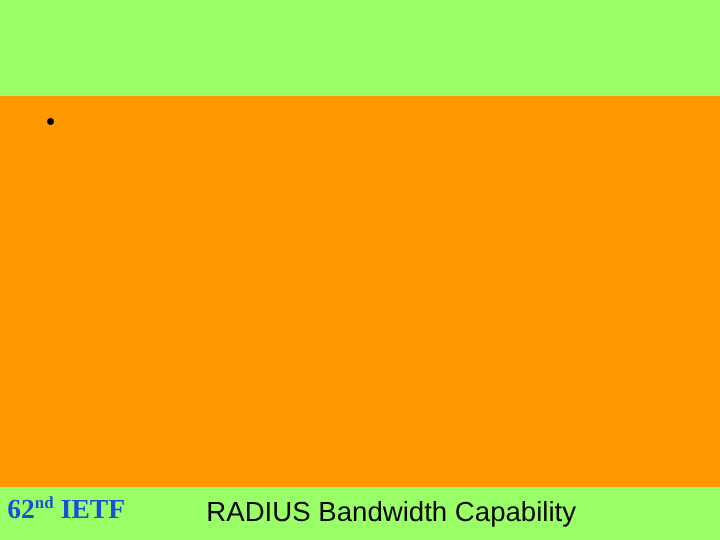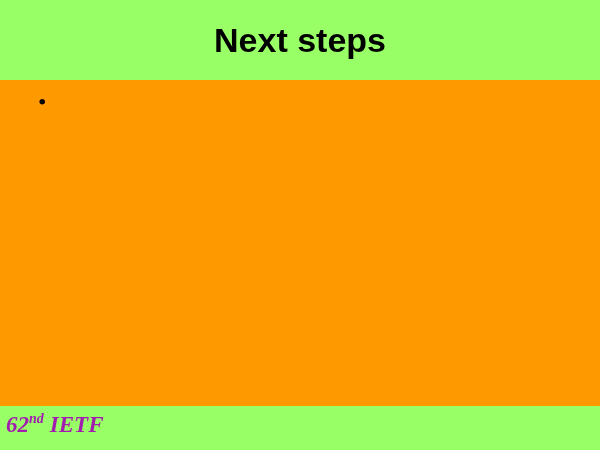--- a/index.html
+++ b/index.html
@@ -73,23 +73,22 @@
     height: 44px;
     background: #99FF66;
   }
   .footer-left {
     position: absolute;
     left: 6px;
     top: 6px;
     font-family: "Liberation Serif", serif;
     font-size: 23px;
     font-weight: bold;
-    color: #a21caf;
+    color: #1d4ed8;
     white-space: nowrap;
-    font-style: italic;
   }
   .footer-left sup {
     font-size: 14px;
     line-height: 0;
   }
   .footer-left .event-name {
     margin-left: 6px;
   }
   .footer-center {
     position: absolute;
@@ -102,29 +101,27 @@
     font-weight: normal;
     color: #000000;
     white-space: nowrap;
   }
 </style>
 </head>
 <body>
 
 <div class="slide">
 
-  <div class="title-band">
-    <div class="slide-title">Next steps</div>
-  </div>
 
   <div class="content-box">
     <div class="bullet-item">
       <span class="bullet-dot">•</span>
     </div>
   </div>
 
   <div class="footer-band">
     <div class="footer-left">
       <span>62</span><sup>nd</sup><span class="event-name">IETF</span>
     </div>
+    <div class="footer-center">RADIUS Bandwidth Capability</div>
   </div>
 
 </div>
 
 </body></html>

